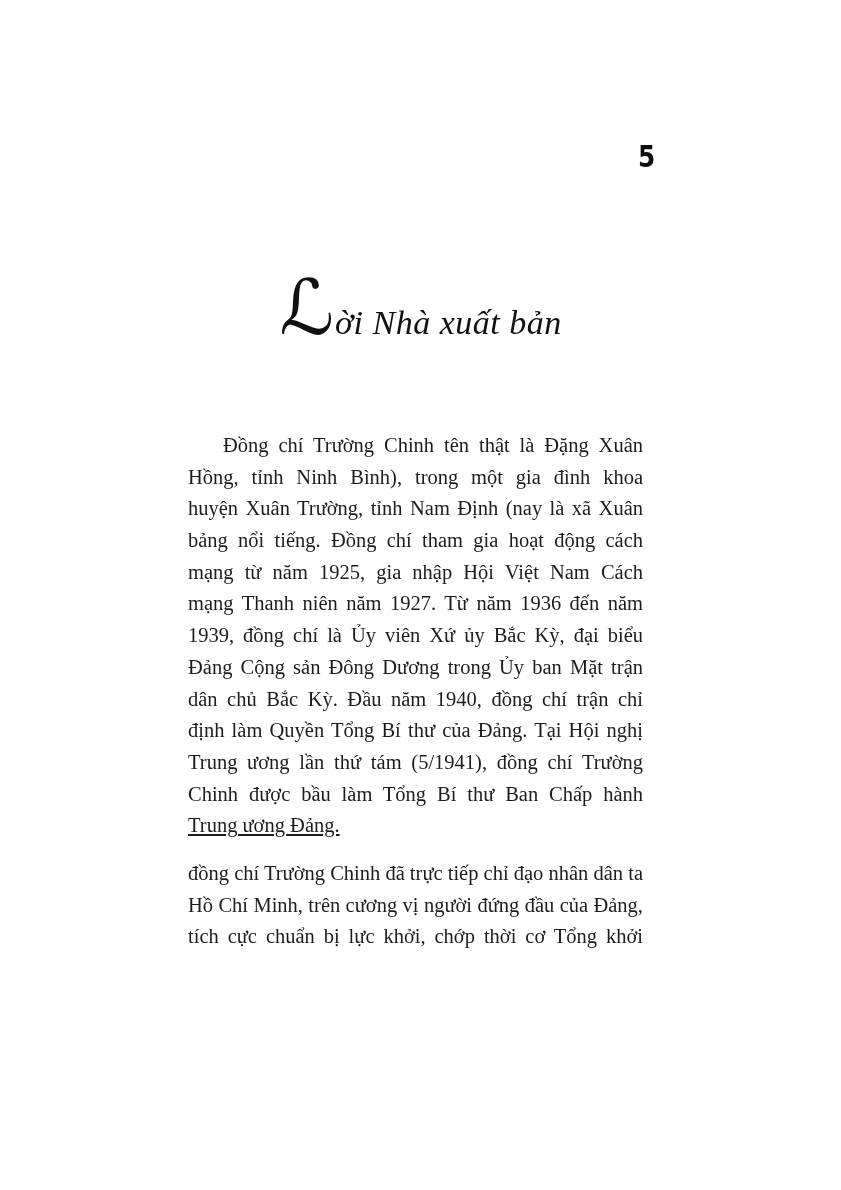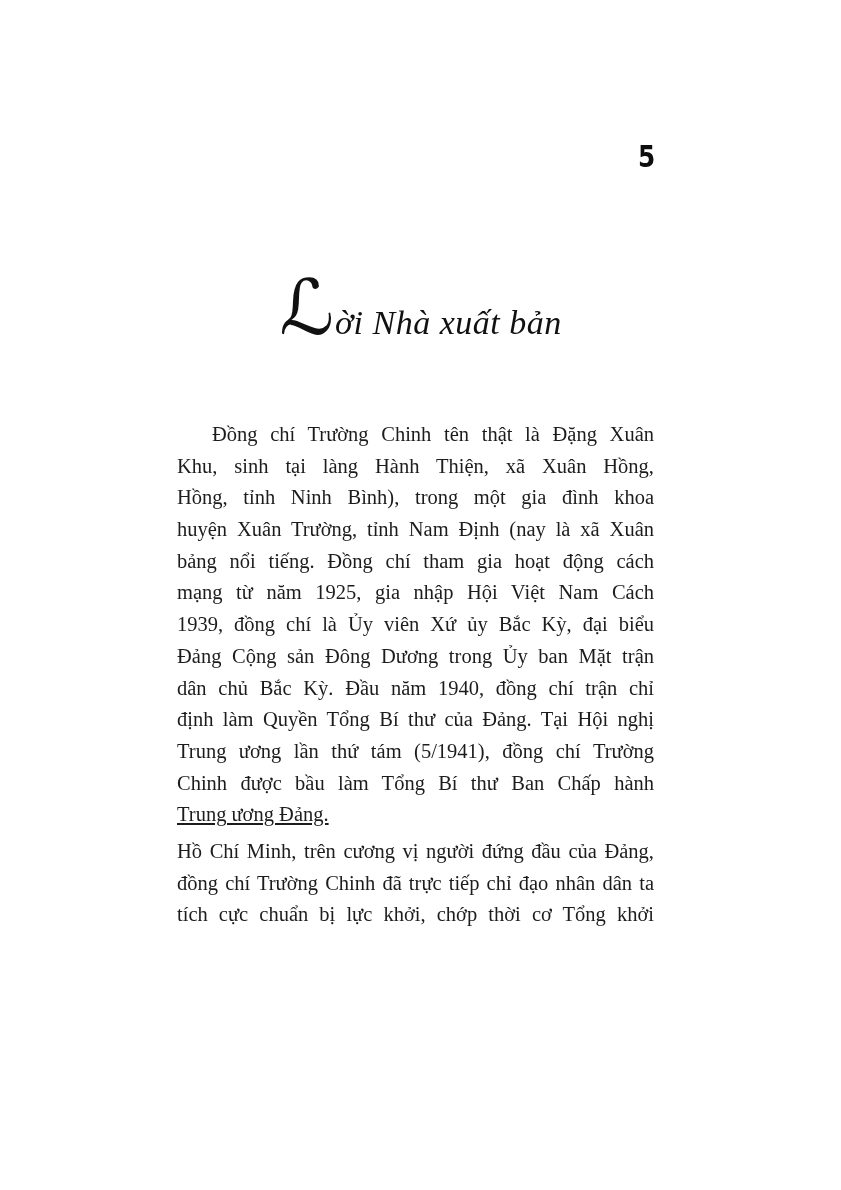--- a/index.html
+++ b/index.html
@@ -54,21 +54,21 @@
   }
   .body-text {
     position: absolute;
     top: 414px;
     left: 172px;
     width: 487px;
     font-size: 20.5px;
     line-height: 31.7px;
   }
   .paragraph {
-    margin: 5px;
+    margin: 16px;
   }
   .line {
     text-align: justify;
     text-align-last: justify;
     height: 31.7px;
     overflow: visible;
   }
   .line.first {
     text-indent: 35px;
   }
@@ -85,34 +85,34 @@
   <div class="page-number">5</div>
 
   <h1 class="title">
     <span class="initial">ℒ</span><span class="title-rest">ời Nhà xuất bản</span>
   </h1>
 
   <div class="body-text">
 
     <div class="paragraph">
       <div class="line first">Đồng chí Trường Chinh tên thật là Đặng Xuân</div>
-      <div class="line">Khu, sinh tại làng Hành Thiện, xã Xuân Hồng,</div>
       <div class="line">Hồng, tỉnh Ninh Bình), trong một gia đình khoa</div>
       <div class="line">huyện Xuân Trường, tỉnh Nam Định (nay là xã Xuân</div>
       <div class="line">bảng nổi tiếng. Đồng chí tham gia hoạt động cách</div>
       <div class="line">mạng từ năm 1925, gia nhập Hội Việt Nam Cách</div>
+      <div class="line">mạng Thanh niên năm 1927. Từ năm 1936 đến năm</div>
       <div class="line">1939, đồng chí là Ủy viên Xứ ủy Bắc Kỳ, đại biểu</div>
       <div class="line">Đảng Cộng sản Đông Dương trong Ủy ban Mặt trận</div>
       <div class="line">dân chủ Bắc Kỳ. Đầu năm 1940, đồng chí trận chỉ</div>
       <div class="line">định làm Quyền Tổng Bí thư của Đảng. Tại Hội nghị</div>
       <div class="line">Trung ương lần thứ tám (5/1941), đồng chí Trường</div>
       <div class="line">Chinh được bầu làm Tổng Bí thư Ban Chấp hành</div>
       <div class="line end">Trung ương Đảng.</div>
     </div>
 
     <div class="paragraph">
+      <div class="line">đồng chí Trường Chinh đã trực tiếp chỉ đạo nhân dân ta</div>
       <div class="line">Hồ Chí Minh, trên cương vị người đứng đầu của Đảng,</div>
-      <div class="line">đồng chí Trường Chinh đã trực tiếp chỉ đạo nhân dân ta</div>
       <div class="line">tích cực chuẩn bị lực khởi, chớp thời cơ Tổng khởi</div>
     </div>
 
   </div>
 </div>
 
 </body></html>

